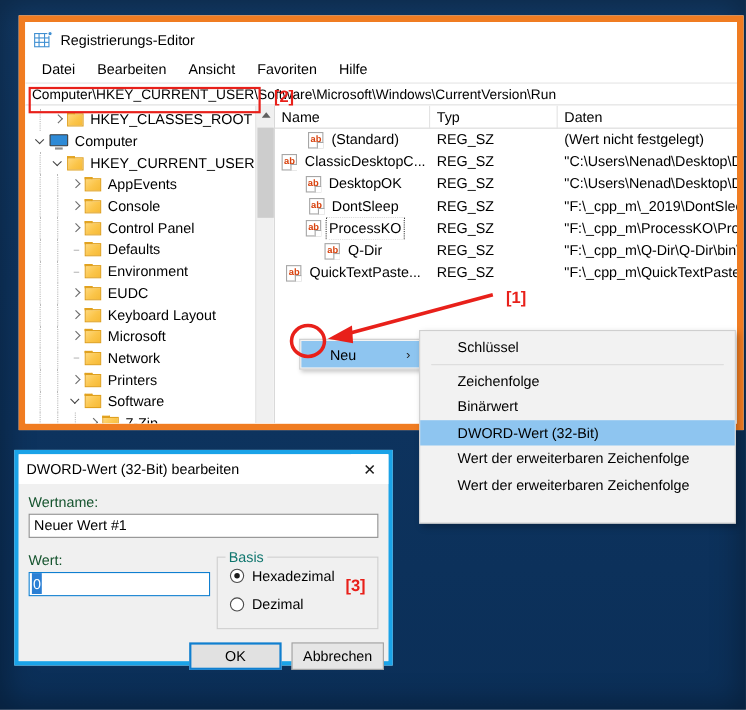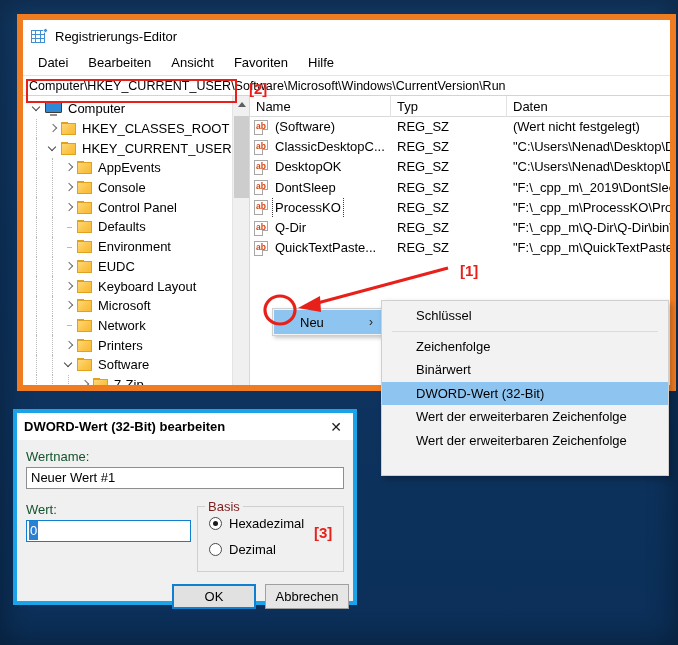--- a/index.html
+++ b/index.html
@@ -195,20 +195,21 @@
   .list-row {
     height: 20.2px; display: flex; align-items: center;
     font-size: 13px; color: #000; white-space: nowrap;
   }
   .cell {
     height: 20.2px; line-height: 20.2px; overflow: hidden; white-space: nowrap;
   }
   .cell-name {
     width: 141px; flex: 0 0 141px; display: flex; align-items: center;
     padding-left: 4px;
+    justify-content: center;
   }
   .cell-type { width: 116px; flex: 0 0 116px; padding-left: 6px; }
   .cell-data { flex: 1 1 auto; padding-left: 6px; }
   .ab-icon {
     width: 14px; height: 15px; flex: 0 0 14px; margin-right: 5px;
     position: relative;
   }
   .ab-page {
     position: absolute; left: 0; top: 0; width: 14px; height: 15px;
     background: #ffffff; border: 1px solid #a6a6a6;
@@ -292,21 +293,21 @@
     position: absolute; left: 13px; top: 409px;
     width: 344px; height: 196px;
     background: #f0f0f0;
     border: 4px solid #1aa3e8;
     z-index: 70;
   }
   #dlg-titlebar {
     position: absolute; left: 0; top: 0; right: 0; height: 27px;
     background: #ffffff; display: flex; align-items: center;
   }
-  #dlg-title { font-size: 13px; color: #000; margin-left: 7px; white-space: nowrap; font-weight: bold; }
+  #dlg-title { font-size: 13px; color: #000; margin-left: 7px; white-space: nowrap; }
   #dlg-close {
     position: absolute; right: 0; top: 0; width: 34px; height: 27px;
     display: flex; align-items: center; justify-content: center;
     font-size: 14px; color: #1b1b1b; background: #ffffff;
   }
   #dlg-body {
     position: absolute; left: 0; top: 27px; right: 0; bottom: 0;
     background: #f0f0f0;
   }
   .dlg-label {
@@ -330,21 +331,21 @@
     display: inline-block; background: #2b7fd4; color: #ffffff;
     padding: 0 1px;
   }
   #basis-group {
     position: absolute; left: 180px; top: 66px; width: 147px; height: 66px;
     border: 1px solid #cfcfcf;
   }
   #basis-legend {
     position: absolute; left: 188px; top: 59px;
     background: #f0f0f0; padding: 0 3px;
-    font-size: 13px; color: #7f1d1d;
+    font-size: 13px; color: #0f766e;
   }
   .radio-row {
     position: absolute; left: 192px; display: flex; align-items: center;
     font-size: 13px; color: #000;
   }
   #radio-hex { top: 76px; }
   #radio-dez { top: 102px; }
   .radio-dot {
     width: 13px; height: 13px; border-radius: 50%;
     border: 1.4px solid #4a4a4a; background: #ffffff;
@@ -409,39 +410,39 @@
 
     <div id="addressbar">
       <div id="address-text">Computer\HKEY_CURRENT_USER\Software\Microsoft\Windows\CurrentVersion\Run</div>
     </div>
 
     <div id="panes">
 
       <div id="tree-pane">
         <div id="tree">
             <div class="tree-row">
+              <div class="vline" style="left: 13px;"></div>
+              <div class="tw-expander" style="margin-left: 22px;">
+                <span class="chev"></span>
+              </div>
+              <div class="folder">
+                <span class="folder-tabtop"></span>
+                <span class="folder-body"></span>
+              </div>
+              <span class="tree-label">HKEY_CLASSES_ROOT</span>
+            </div>
+            <div class="tree-row">
               <div class="tw-expander" style="margin-left: 6px;">
                 <span class="chev down dark"></span>
               </div>
               <div class="pc-icon">
                 <span class="pc-screen"></span>
                 <span class="pc-stand"></span>
               </div>
               <span class="tree-label">Computer</span>
-            </div>
-            <div class="tree-row">
-              <div class="vline" style="left: 13px;"></div>
-              <div class="tw-expander" style="margin-left: 22px;">
-                <span class="chev"></span>
-              </div>
-              <div class="folder">
-                <span class="folder-tabtop"></span>
-                <span class="folder-body"></span>
-              </div>
-              <span class="tree-label">HKEY_CLASSES_ROOT</span>
             </div>
             <div class="tree-row">
               <div class="vline" style="left: 13px;"></div>
               <div class="tw-expander" style="margin-left: 22px;">
                 <span class="chev down dark"></span>
               </div>
               <div class="folder">
                 <span class="folder-tabtop"></span>
                 <span class="folder-body"></span>
               </div>
@@ -607,21 +608,21 @@
           <div class="col-head col-type">Typ</div>
           <div class="col-head col-data">Daten</div>
         </div>
         <div id="list-body">
             <div class="list-row">
               <div class="cell cell-name">
                 <span class="ab-icon">
                   <span class="ab-page"></span>
                   <span class="ab-text">ab</span>
                 </span>
-                <span class="name-text">(Software)</span>
+                <span class="name-text">(Standard)</span>
               </div>
               <div class="cell cell-type">REG_SZ</div>
               <div class="cell cell-data">(Wert nicht festgelegt)</div>
             </div>
             <div class="list-row">
               <div class="cell cell-name">
                 <span class="ab-icon">
                   <span class="ab-page"></span>
                   <span class="ab-text">ab</span>
                 </span>

